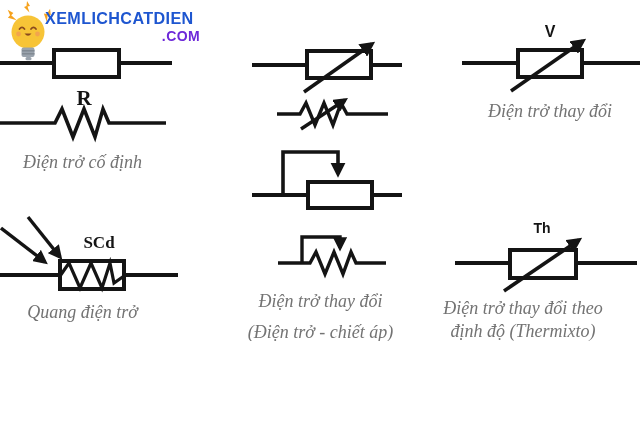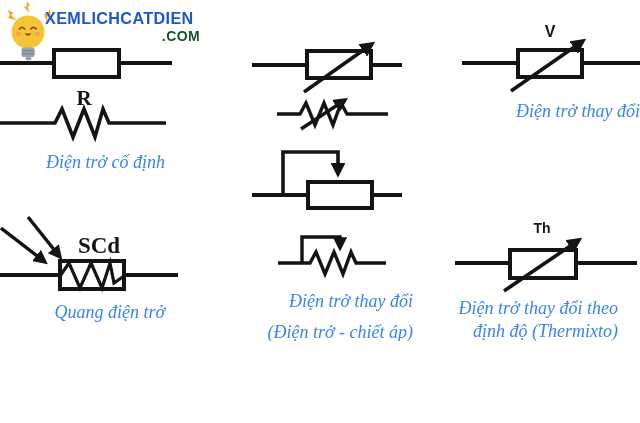--- a/index.html
+++ b/index.html
@@ -11,34 +11,34 @@
   
   .brand{
     position:absolute;left:45px;top:9px;width:170px;
     font-family:"Liberation Sans",sans-serif;font-weight:bold;
     font-size:17px;letter-spacing:.4px;color:#1e56d0;
     transform:scaleX(.95);transform-origin:left top;white-space:nowrap;
   }
   .tld{
     position:absolute;left:140px;top:28px;width:60px;text-align:right;
     font-family:"Liberation Sans",sans-serif;font-weight:bold;
-    font-size:14px;letter-spacing:.4px;color:#14532d;
+    font-size:14px;letter-spacing:.4px;color:#6d28d9;
   }
   
   .ref-serif{
     position:absolute;text-align:center;color:#141414;
     font-family:"Liberation Serif",serif;font-weight:bold;
   }
   .ref-sans{
     position:absolute;text-align:center;color:#141414;
     font-family:"Liberation Sans",sans-serif;font-weight:bold;
   }
   
   .cap{
-    position:absolute;text-align:right;color:#3b82f6;
+    position:absolute;text-align:center;color:#737373;
     font-family:"Liberation Serif",serif;font-style:italic;
     font-size:18px;white-space:nowrap;
   }
   .schematic{position:absolute;left:0;top:0;}
   .watermark{
     position:absolute;left:515px;top:350px;width:125px;height:52px;
     background:radial-gradient(ellipse at center, rgba(242,238,226,.75), rgba(255,255,255,0) 70%);
   }
 </style>
 </head>
@@ -122,21 +122,21 @@
 
       <g>
         <line x1="455" y1="263" x2="637" y2="263"></line>
         <rect x="510" y="250" width="66" height="28" fill="#ffffff"></rect>
         <line x1="504" y1="291" x2="579" y2="240" stroke-width="3.6" marker-end="url(#arw)"></line>
       </g>
     </g>
   </svg>
 
   <div class="ref-serif" style="left:64px;top:86px;width:40px;font-size:21px">R</div>
-  <div class="ref-serif" style="left:74px;top:233px;width:50px;font-size:23px">SCd</div>
+  <div class="ref-serif" style="left:74px;top:233px;width:50px;font-size:17px">SCd</div>
   <div class="ref-sans" style="left:536px;top:23px;width:28px;font-size:16px">V</div>
   <div class="ref-sans" style="left:524px;top:220px;width:36px;font-size:14px">Th</div>
 
   <div class="cap" style="left:0px;top:302px;width:165px">Quang điện trở</div>
   <div class="cap" style="left:0px;top:152px;width:165px">Điện trở cố định</div>
 
   <div class="cap" style="left:228px;top:291px;width:185px">Điện trở thay đổi</div>
   <div class="cap" style="left:228px;top:322px;width:185px">(Điện trở - chiết áp)</div>
 
   <div class="cap" style="left:460px;top:101px;width:180px">Điện trở thay đổi</div>

